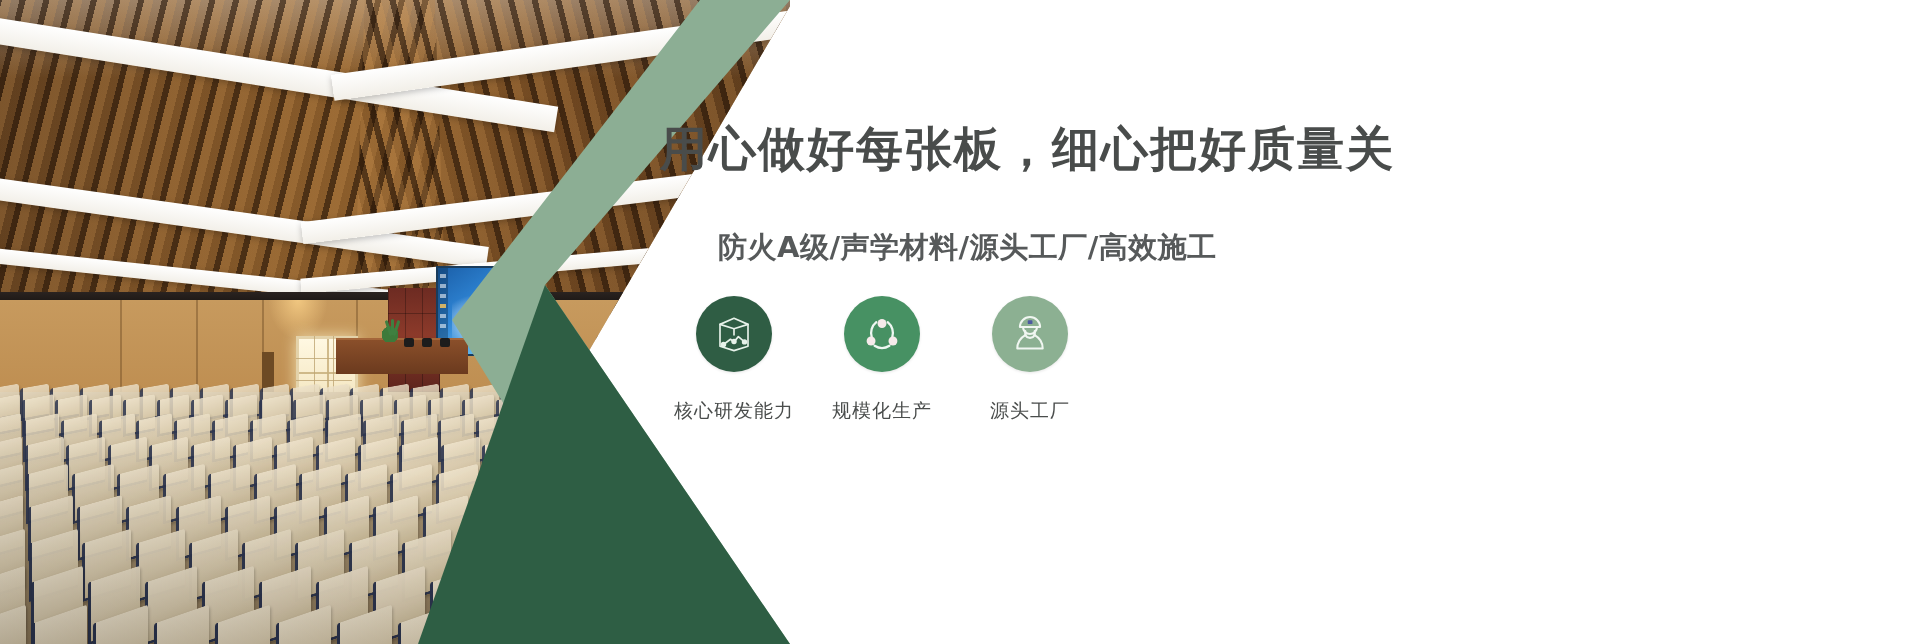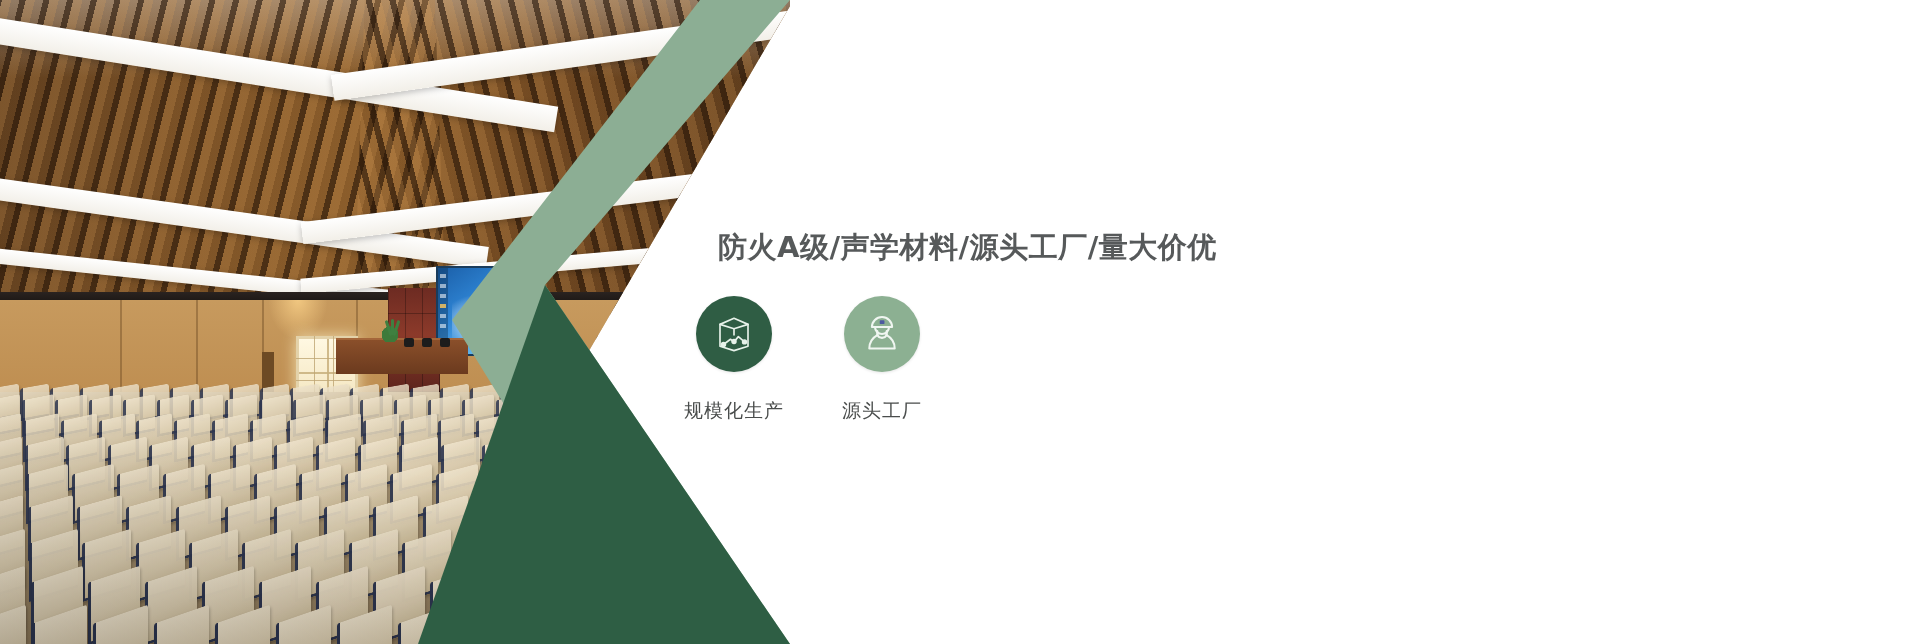--- a/index.html
+++ b/index.html
@@ -417,42 +417,58 @@
   <svg id="lightChev" viewBox="0 0 1000 644">
     <polygon id="chevPoly" points="700,0 790,0 545,285 790,644 652,644 452,320 700,0" fill="#8cae94"></polygon>
   </svg>
 
   <svg id="darkTri" viewBox="0 0 1000 644">
     <polygon id="triPoly" points="545,285 790,644 418,644" fill="#2e5e44"></polygon>
   </svg>
 
   <div id="content">
 
-
-    <div id="subline">防火A级/声学材料/源头工厂/量大价优</div>
+    <div id="headline">用心做好每张板，细心把好质量关</div>
+
+    <div id="subline">防火A级/声学材料/源头工厂/高效施工</div>
 
     <div id="features">
 
       <div class="feat">
         <div class="circle" style="background:#2f5d44">
           <span>
             <svg width="42" height="42" viewBox="0 0 48 48" fill="none" stroke="#e7f2ea" stroke-width="1.9" stroke-linecap="round" stroke-linejoin="round">
               <path d="M8 13 L24 6 L40 13 L40 38 L24 43 L8 38 Z"></path>
               <path d="M8 13 L24 18 L40 13"></path>
               <path d="M24 18 L24 25"></path>
               <path d="M12 36 L20 30 L24 33 L29 27 L36 33"></path>
               <circle cx="12" cy="36" r="3.1" fill="#e7f2ea" stroke="none"></circle>
               <circle cx="24" cy="32.6" r="3.1" fill="#e7f2ea" stroke="none"></circle>
               <circle cx="36" cy="33" r="3.1" fill="#e7f2ea" stroke="none"></circle>
             </svg>
           </span>
         </div>
+        <div class="featLabel">核心研发能力</div>
+      </div>
+
+      <div class="feat">
+        <div class="circle" style="background:#479163">
+          <span>
+            <svg width="42" height="42" viewBox="0 0 48 48" fill="none" stroke="#eef7f1" stroke-width="2.6" stroke-linecap="round">
+              <path d="M17.5 10.5 A16 16 0 0 0 12.3 28"></path>
+              <path d="M35.7 28 A16 16 0 0 0 30.5 10.5"></path>
+              <path d="M15.5 37.5 A16 16 0 0 0 32.5 37.5"></path>
+              <circle cx="24" cy="12" r="5.1" fill="#f6eaea" stroke="none"></circle>
+              <circle cx="11.5" cy="32" r="5.1" fill="#f6eaea" stroke="none"></circle>
+              <circle cx="36.5" cy="32" r="5.1" fill="#f6eaea" stroke="none"></circle>
+            </svg>
+          </span>
+        </div>
         <div class="featLabel">规模化生产</div>
       </div>
-
 
 
       <div class="feat">
         <div class="circle" style="background:#8cb092">
           <span>
             <svg width="42" height="42" viewBox="0 0 48 48" fill="none" stroke="#f0f6f1" stroke-width="2.4" stroke-linecap="round" stroke-linejoin="round">
               <path d="M12.5 16 A11.5 11.5 0 0 1 35.5 16 Z"></path>
               <rect x="21.4" y="8.2" width="5.4" height="4.4" rx="1" fill="#4d5aa0" stroke="none"></rect>
               <path d="M16 16 A8 8 0 0 0 32 16"></path>
               <path d="M18.6 20.5 L18.6 25 A6 6 0 0 0 29.4 25 L29.4 20.5"></path>

